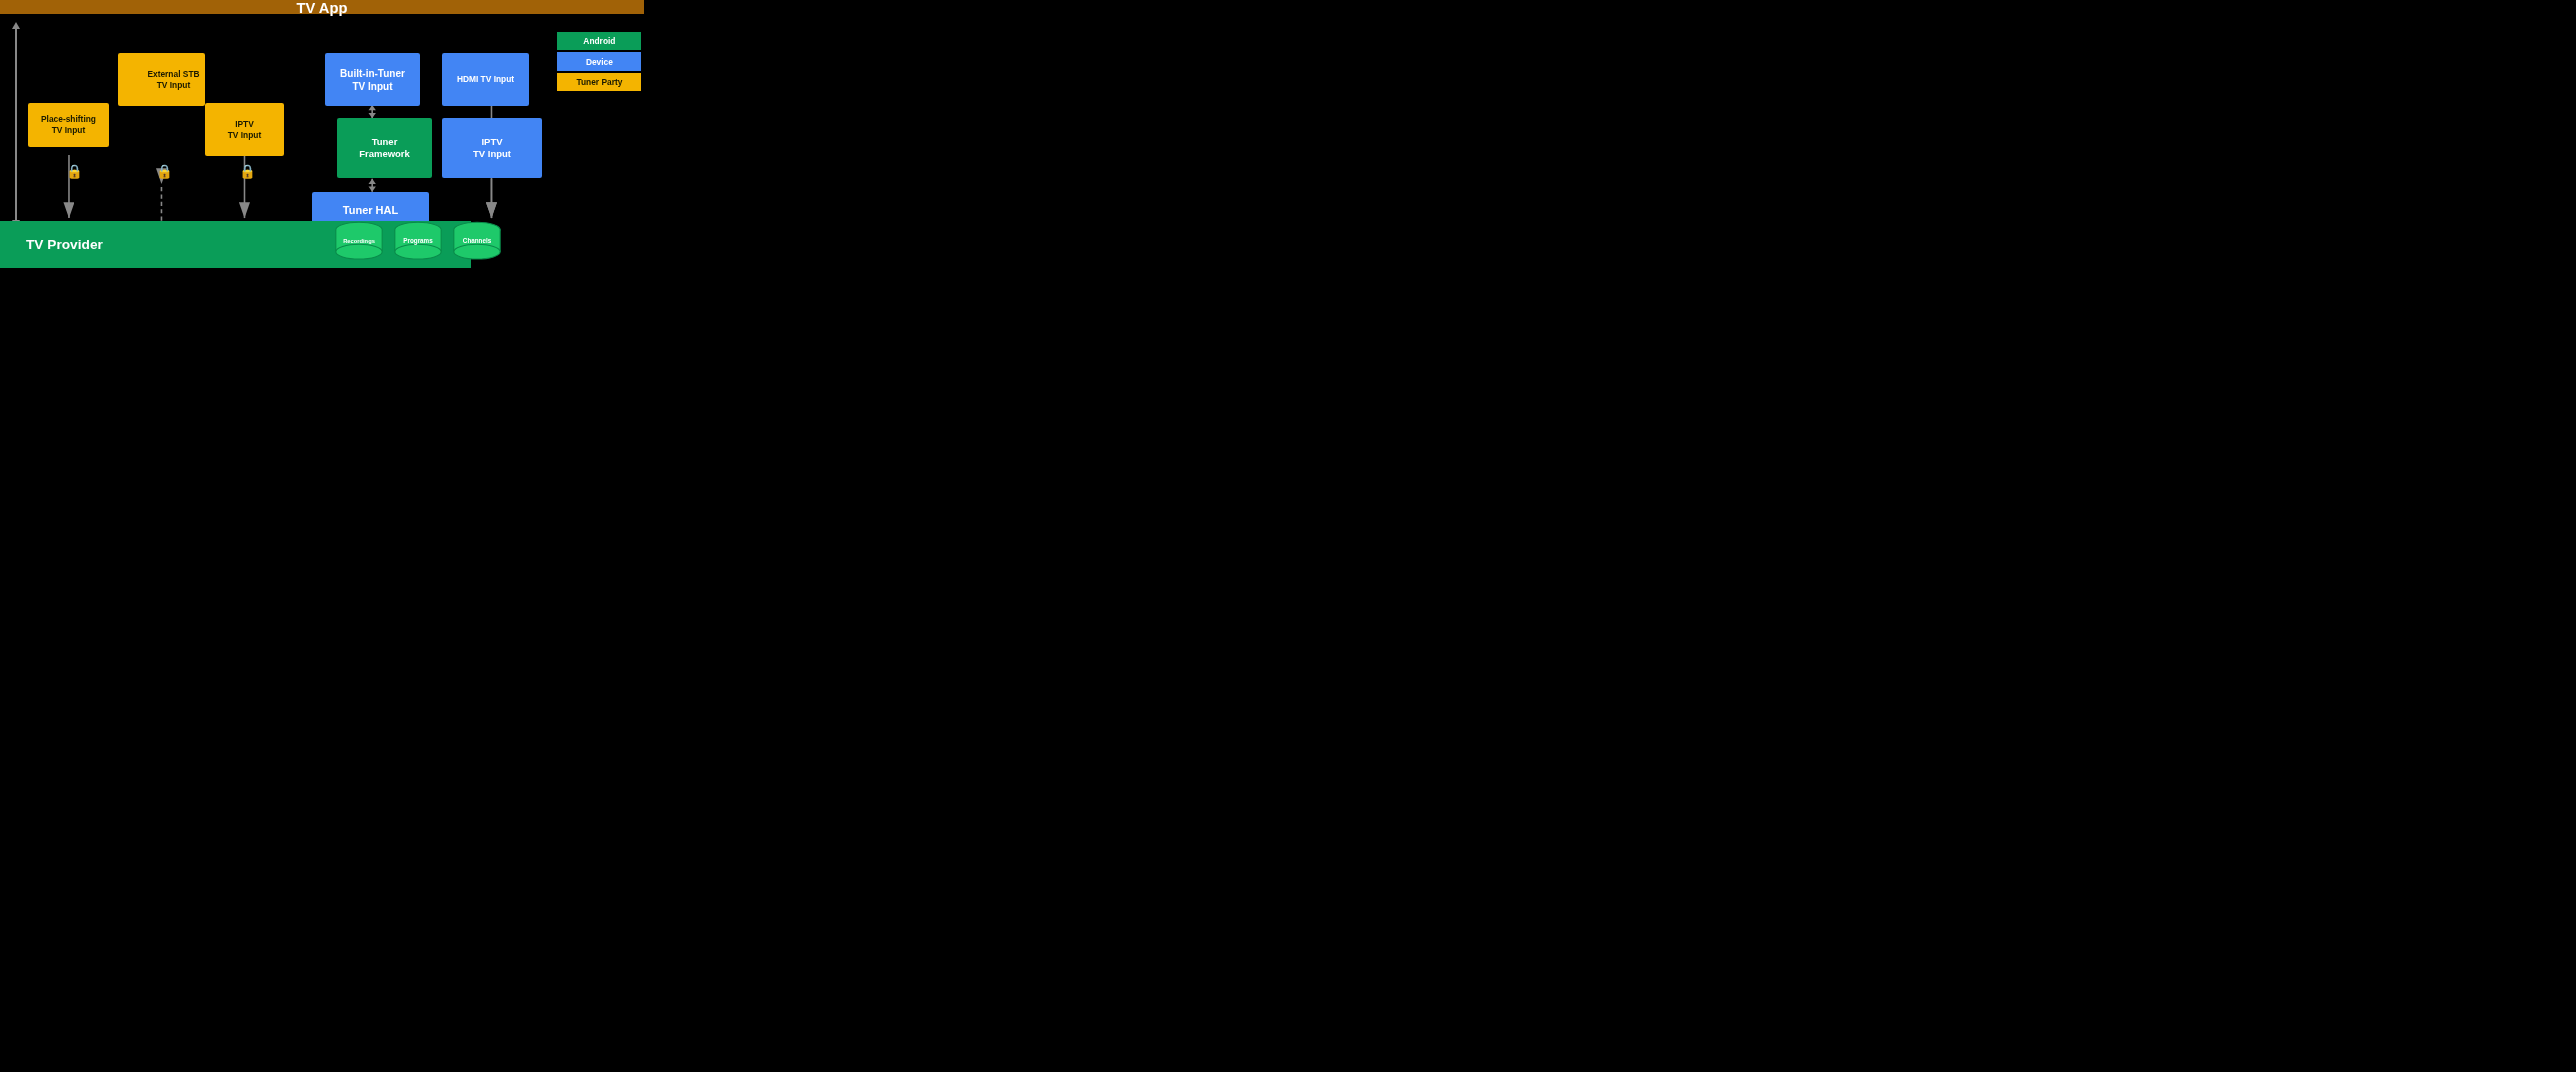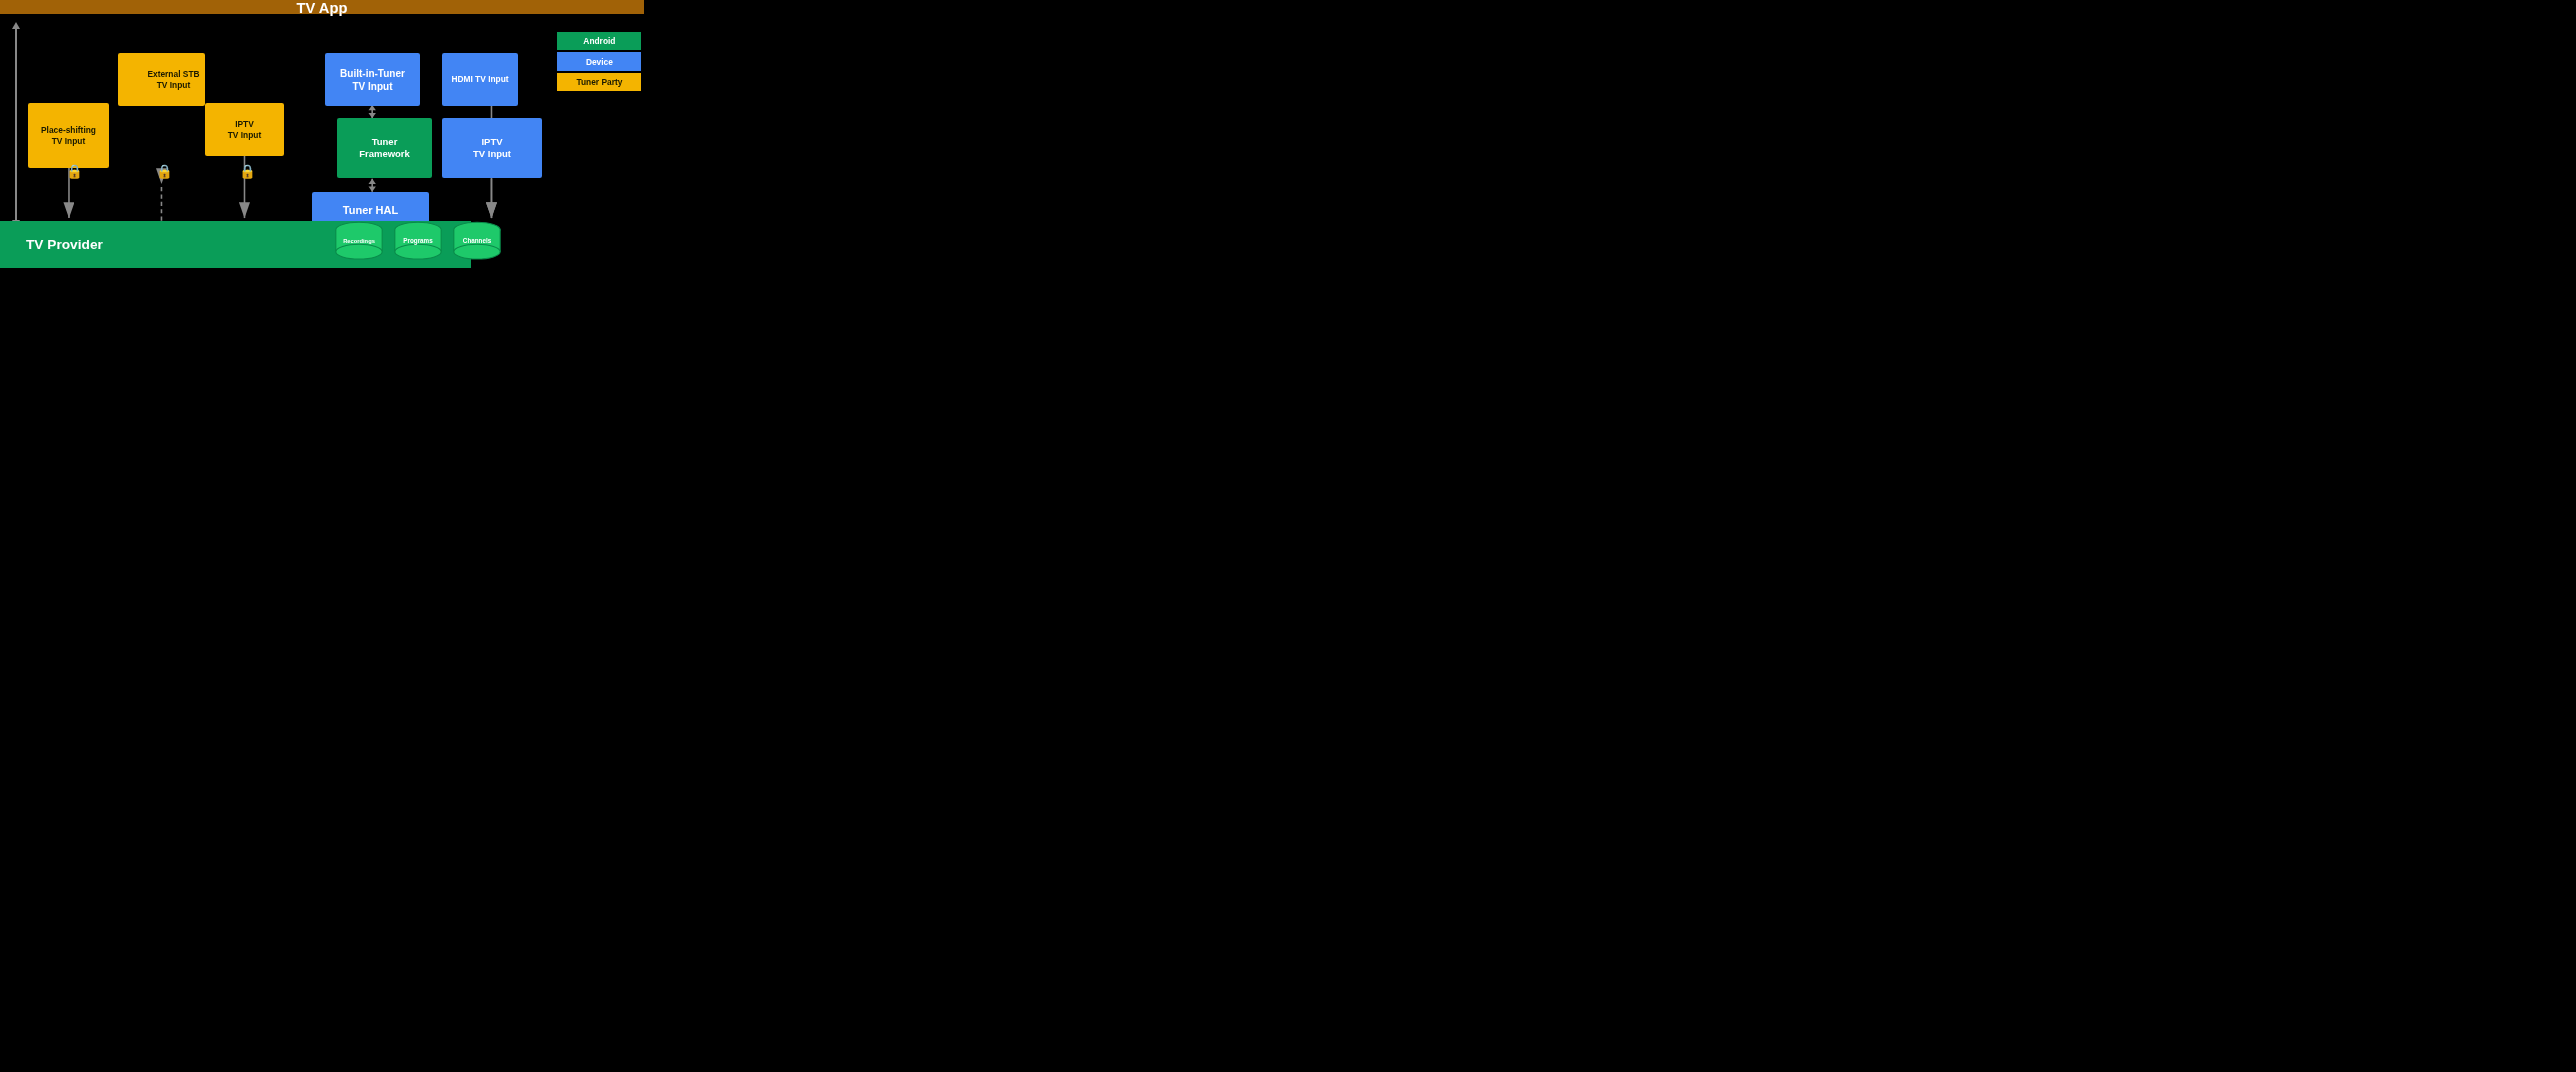--- a/index.html
+++ b/index.html
@@ -151,21 +151,21 @@
 </div>
 
 <div class="legend">
   <div class="legend-item legend-android">Android</div>
   <div class="legend-item legend-device">Device</div>
   <div class="legend-item legend-thirdparty">Tuner Party</div>
 </div>
 
 <div class="left-double-arrow"></div>
 
-<div class="box box-orange" style="left:28px; top:103px; width:81px; height:65px; font-size:8.4px; line-height:1.3;">
+<div class="box box-orange" style="left:28px; top:103px; width:81px; height:44px; font-size:8.4px; line-height:1.3;">
   Place-shifting<br>TV Input
 </div>
 
 <div class="box box-orange" style="left:118px; top:53px; width:87px; height:53px; font-size:8.4px; line-height:1.3;padding-left:24px;">
   External STB<br>TV Input
 </div>
 
 <div class="box box-orange" style="left:205px; top:103px; width:79px; height:53px; font-size:8.4px; line-height:1.3;">
   IPTV<br>TV Input
 </div>
@@ -175,21 +175,21 @@
 </div>
 
 <div class="box box-green" style="left:337px; top:118px; width:95px; height:60px; font-size:9.5px; line-height:1.3;">
   Tuner<br>Framework
 </div>
 
 <div class="box box-blue" style="left:312px; top:192px; width:117px; height:36px; font-size:11px;">
   Tuner HAL
 </div>
 
-<div class="box box-blue" style="left:442px; top:53px; width:76px; height:53px; font-size:8.4px; line-height:1.3;">
+<div class="box box-blue" style="left:442px; top:53px; width:87px; height:53px; font-size:8.4px; line-height:1.3;">
   HDMI TV Input
 </div>
 
 <div class="box box-blue" style="left:442px; top:118px; width:100px; height:60px; font-size:9.5px; line-height:1.3;">
   IPTV<br>TV Input
 </div>
 
 <div class="lock-icon" style="left:66px; top:163px;">🔒</div>
 <div class="lock-icon" style="left:156px; top:163px;">🔒</div>
 <div class="lock-icon" style="left:239px; top:163px;">🔒</div>

